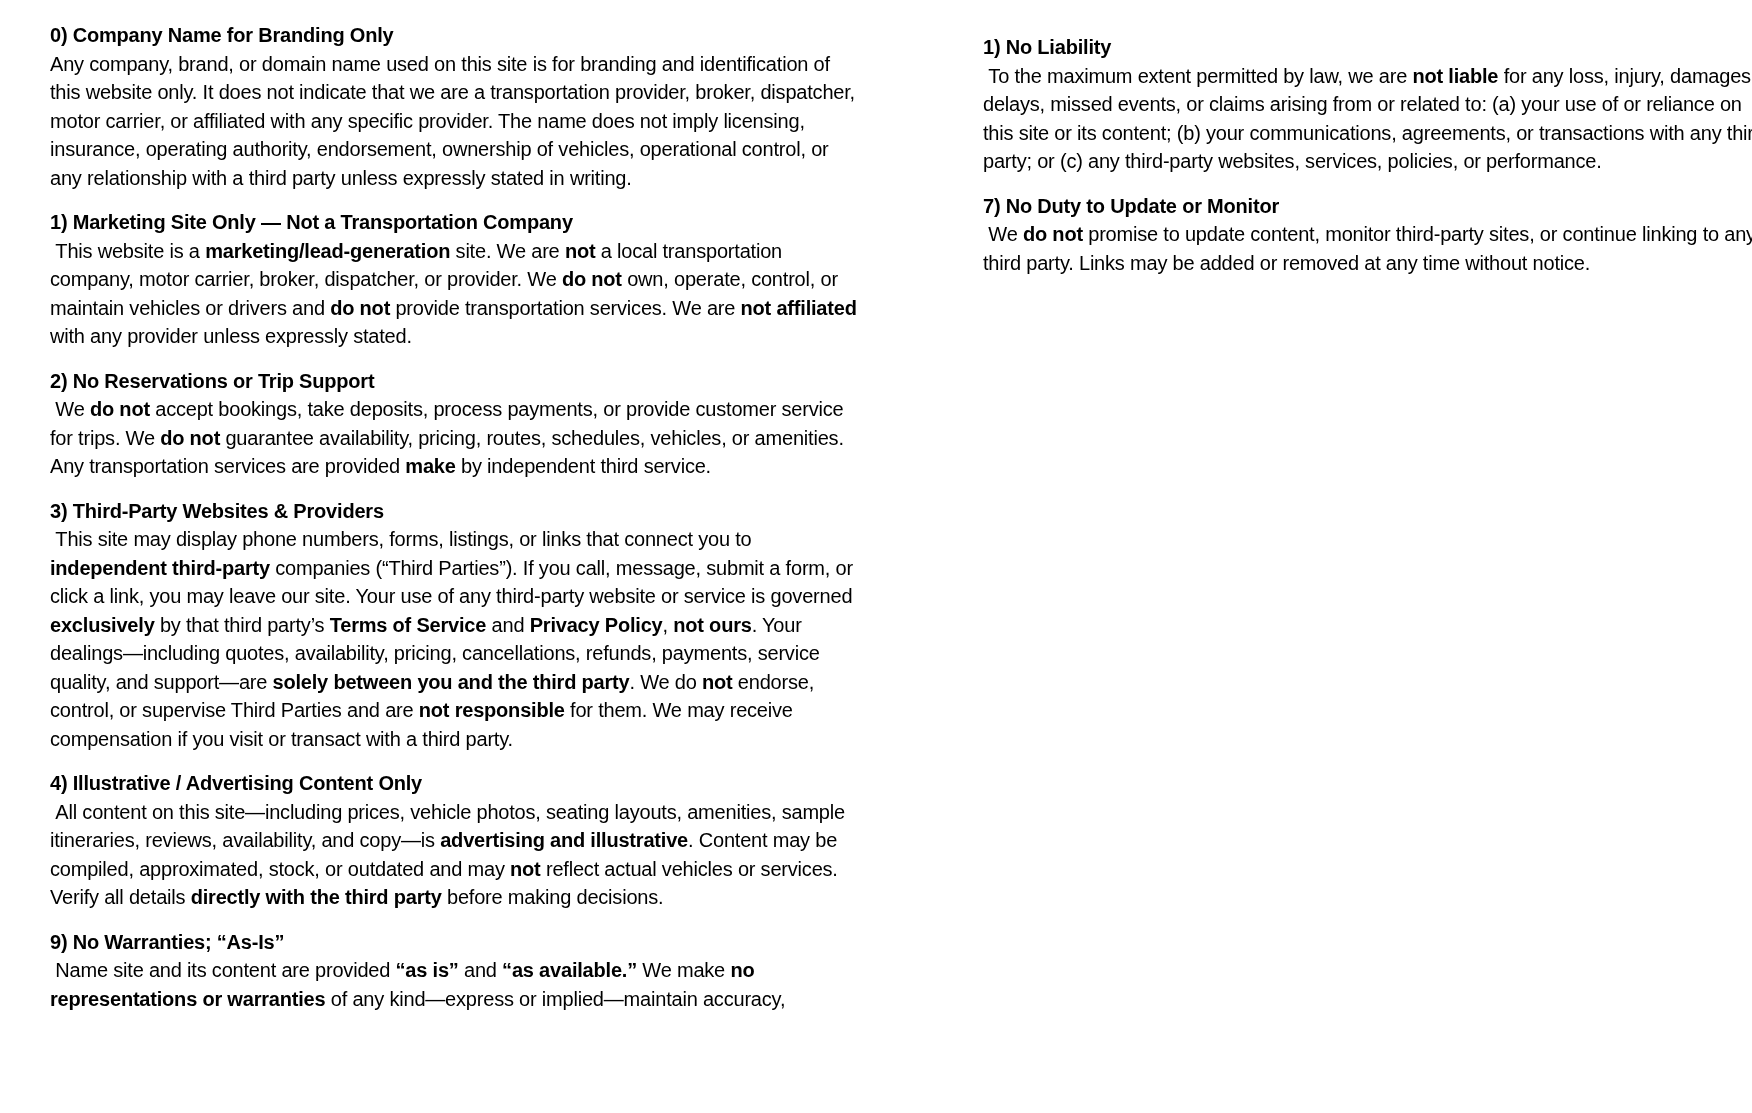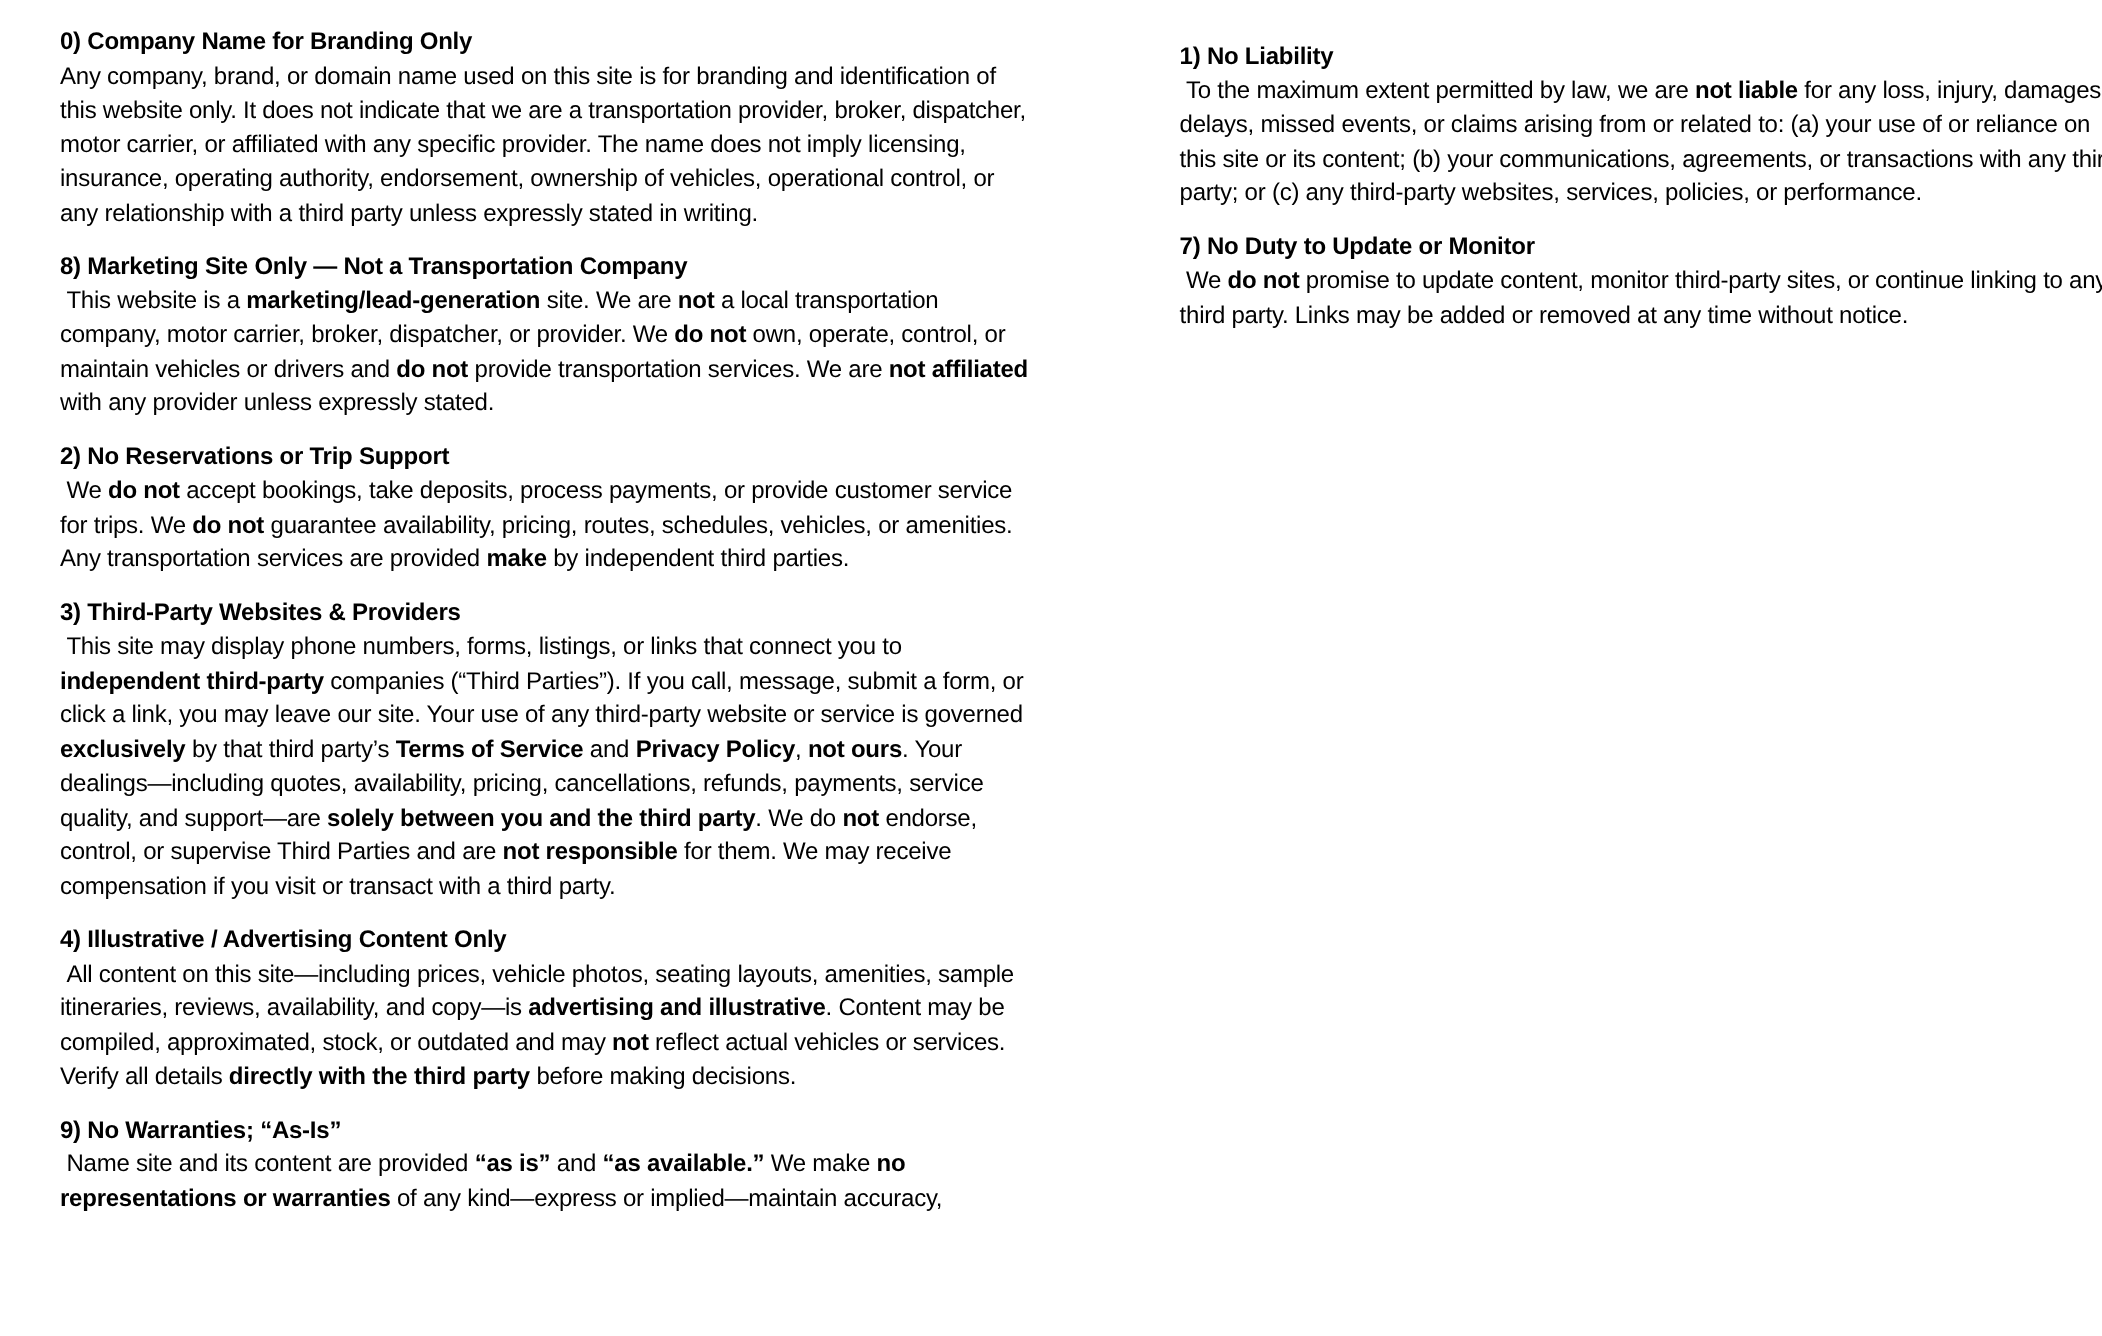--- a/index.html
+++ b/index.html
@@ -46,24 +46,24 @@
     font-weight: 700;
   }
 </style>
 </head>
 <body>
 
 <main class="doc">
   <div class="col col-left">
       <p class="section"><strong>0) Company Name for Branding Only</strong>
 <span>Any company, brand, or domain name used on this site is for branding and identification of this website only. It does not indicate that we are a transportation provider, broker, dispatcher, motor carrier, or affiliated with any specific provider. The name does not imply licensing, insurance, operating authority, endorsement, ownership of vehicles, operational control, or any relationship with a third party unless expressly stated in writing.</span></p>
-      <p class="section"><strong>8) Marketing Site Only — Not a Transportation Company</strong>
+      <p class="section"><strong>1) Marketing Site Only — Not a Transportation Company</strong>
 <span> This website is a </span><strong>marketing/lead-generation</strong><span> site. We are </span><strong>not</strong><span> a local transportation company, motor carrier, broker, dispatcher, or provider. We </span><strong>do not</strong><span> own, operate, control, or maintain vehicles or drivers and </span><strong>do not</strong><span> provide transportation services. We are </span><strong>not affiliated</strong><span> with any provider unless expressly stated.</span></p>
       <p class="section"><strong>2) No Reservations or Trip Support</strong>
-<span> We </span><strong>do not</strong><span> accept bookings, take deposits, process payments, or provide customer service for trips. We </span><strong>do not</strong><span> guarantee availability, pricing, routes, schedules, vehicles, or amenities. Any transportation services are provided </span><strong>make</strong><span> by independent third parties.</span></p>
+<span> We </span><strong>do not</strong><span> accept bookings, take deposits, process payments, or provide customer service for trips. We </span><strong>do not</strong><span> guarantee availability, pricing, routes, schedules, vehicles, or amenities. Any transportation services are provided </span><strong>make</strong><span> by independent third service.</span></p>
       <p class="section"><strong>3) Third-Party Websites &amp; Providers</strong>
 <span> This site may display phone numbers, forms, listings, or links that connect you to </span><strong>independent third-party</strong><span> companies (“Third Parties”). If you call, message, submit a form, or click a link, you may leave our site. Your use of any third-party website or service is governed </span><strong>exclusively</strong><span> by that third party’s </span><strong>Terms of Service</strong><span> and </span><strong>Privacy Policy</strong><span>, </span><strong>not ours</strong><span>. Your dealings—including quotes, availability, pricing, cancellations, refunds, payments, service quality, and support—are </span><strong>solely between you and the third party</strong><span>. We do </span><strong>not</strong><span> endorse, control, or supervise Third Parties and are </span><strong>not responsible</strong><span> for them. We may receive compensation if you visit or transact with a third party.</span></p>
       <p class="section"><strong>4) Illustrative / Advertising Content Only</strong>
 <span> All content on this site—including prices, vehicle photos, seating layouts, amenities, sample itineraries, reviews, availability, and copy—is </span><strong>advertising and illustrative</strong><span>. Content may be compiled, approximated, stock, or outdated and may </span><strong>not</strong><span> reflect actual vehicles or services. Verify all details </span><strong>directly with the third party</strong><span> before making decisions.</span></p>
       <p class="section"><strong>9) No Warranties; “As-Is”</strong>
 <span> Name site and its content are provided </span><strong>“as is”</strong><span> and </span><strong>“as available.”</strong><span> We make </span><strong>no representations or warranties</strong><span> of any kind—express or implied—maintain accuracy,</span></p>
     </div>
   <div class="col col-right">
       <p class="section"><strong>1) No Liability</strong>
 <span> To the maximum extent permitted by law, we are </span><strong>not liable</strong><span> for any loss, injury, damages, delays, missed events, or claims arising from or related to: (a) your use of or reliance on this site or its content; (b) your communications, agreements, or transactions with any third party; or (c) any third-party websites, services, policies, or performance.</span></p>

